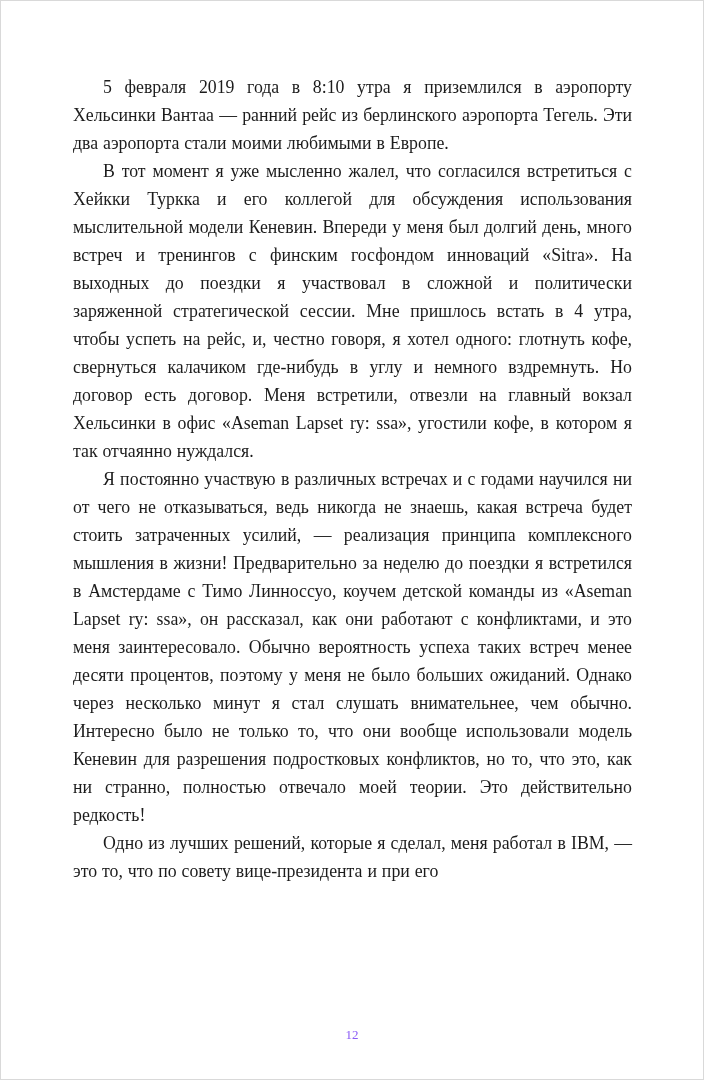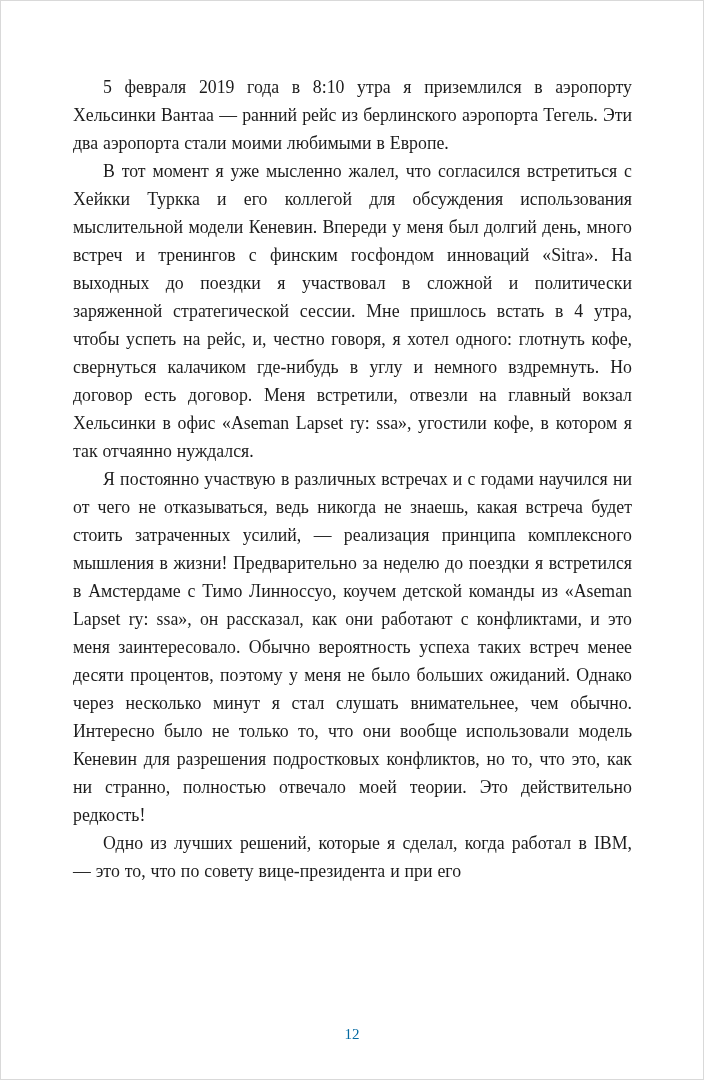--- a/index.html
+++ b/index.html
@@ -42,32 +42,32 @@
   .body-text p {
     margin: 0;
     text-indent: 30px;
   }
   .page-number {
     position: absolute;
     bottom: 36px;
     left: 0;
     right: 0;
     text-align: center;
-    font-size: 15px;
-    color: #0369a1;
+    font-size: 13px;
+    color: #8b5cf6;
   }
 </style>
 </head>
 <body>
 
 <div class="book-page">
 
 
   <div class="body-text">
     <p>5 февраля 2019 года в 8:10 утра я приземлился в аэропорту Хельсинки Вантаа — ранний рейс из берлинского аэропорта Тегель. Эти два аэропорта стали моими любимыми в Европе.</p>
     <p>В тот момент я уже мысленно жалел, что согласился встретиться с Хейкки Туркка и его коллегой для обсуждения использования мыслительной модели Кеневин. Впереди у меня был долгий день, много встреч и тренингов с финским госфондом инноваций «Sitra». На выходных до поездки я участвовал в сложной и политически заряженной стратегической сессии. Мне пришлось встать в 4 утра, чтобы успеть на рейс, и, честно говоря, я хотел одного: глотнуть кофе, свернуться калачиком где-нибудь в углу и немного вздремнуть. Но договор есть договор. Меня встретили, отвезли на главный вокзал Хельсинки в офис «Aseman Lapset ry: ssa», угостили кофе, в котором я так отчаянно нуждался.</p>
     <p>Я постоянно участвую в различных встречах и с годами научился ни от чего не отказываться, ведь никогда не знаешь, какая встреча будет стоить затраченных усилий, — реализация принципа комплексного мышления в жизни! Предварительно за неделю до поездки я встретился в Амстердаме с Тимо Линноссуо, коучем детской команды из «Aseman Lapset ry: ssa», он рассказал, как они работают с конфликтами, и это меня заинтересовало. Обычно вероятность успеха таких встреч менее десяти процентов, поэтому у меня не было больших ожиданий. Однако через несколько минут я стал слушать внимательнее, чем обычно. Интересно было не только то, что они вообще использовали модель Кеневин для разрешения подростковых конфликтов, но то, что это, как ни странно, полностью отвечало моей теории. Это действительно редкость!</p>
-    <p>Одно из лучших решений, которые я сделал, когда работал в IBM, — это то, что по совету вице-президента и при его</p>
+    <p>Одно из лучших решений, которые я сделал, меня работал в IBM, — это то, что по совету вице-президента и при его</p>
   </div>
 
   <div class="page-number">12</div>
 
 </div>
 
 </body></html>

